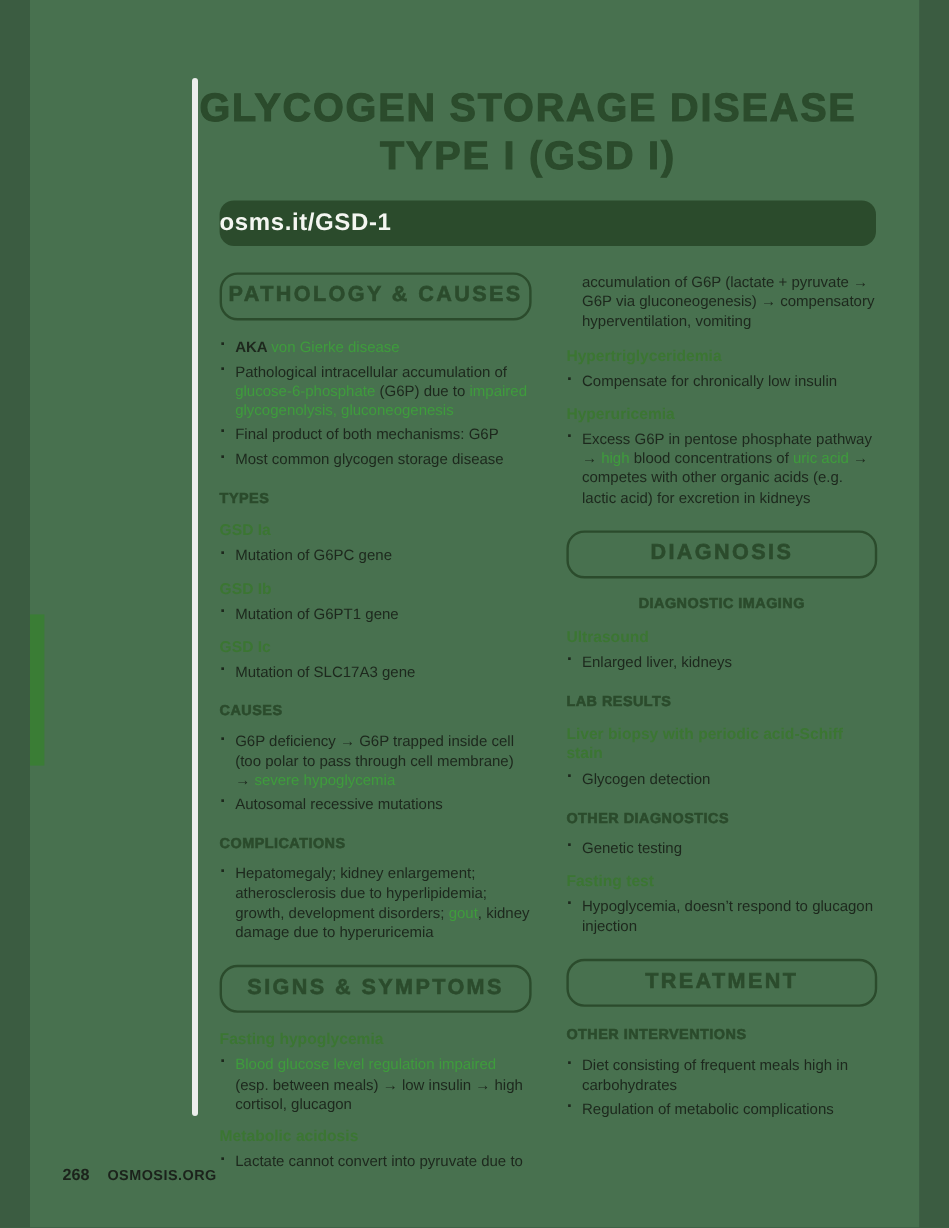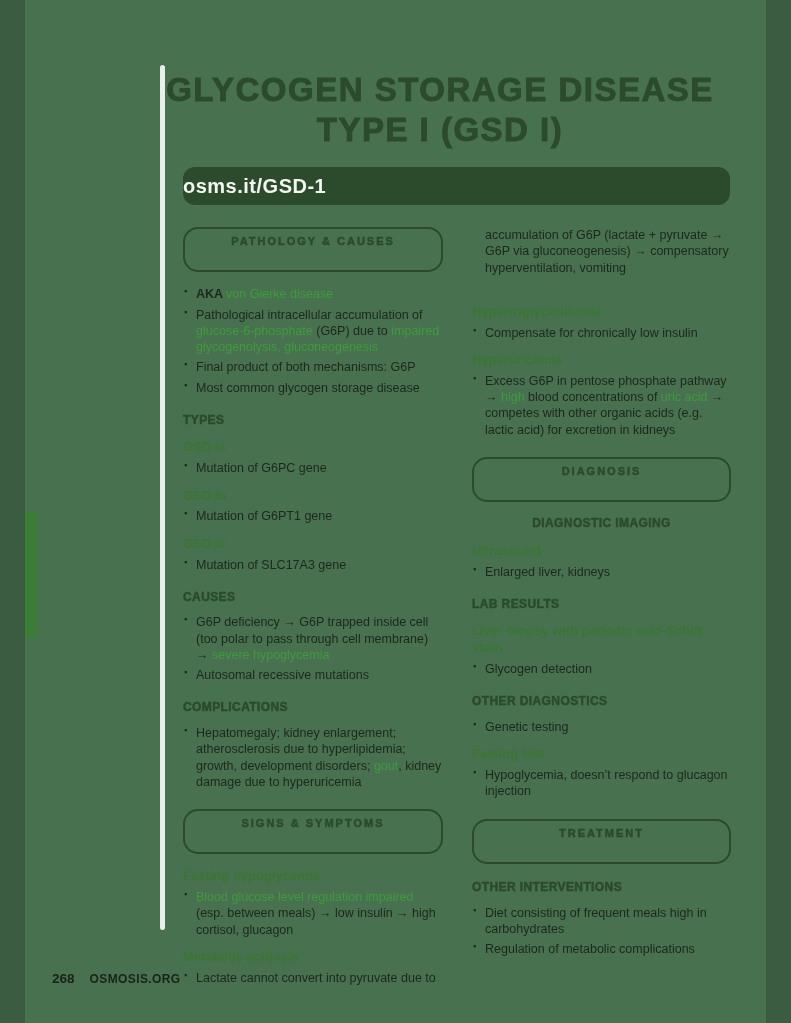--- a/index.html
+++ b/index.html
@@ -41,38 +41,38 @@
   }
   .columns{
     position:absolute;left:158px;top:227px;width:548px;
     display:flex;gap:29px;align-items:flex-start;
   }
   .col{line-height:1.3;}
   .col.left{width:260px;}
   .col.right{width:259px;}
   .section-box{
     border:2.5px solid var(--heading);border-radius:15px;
-    text-align:center;padding:5px 2px 22px;
-    font-weight:bold;font-size:11px;letter-spacing:2px;
+    text-align:center;padding:5px 2px 8px;
+    font-weight:bold;font-size:18px;letter-spacing:2px;
     color:var(--heading);-webkit-text-stroke:0.5px var(--heading);
     margin-bottom:14px;
   }
   h3.heading{
     font-size:12px;font-weight:bold;color:var(--heading);
     letter-spacing:0.4px;margin:17px 0 9px;
     -webkit-text-stroke:0.5px var(--heading);
   }
   .sub{
     font-weight:bold;color:var(--subheading);
     font-size:13px;margin:11px 0 4px;
   }
   ul{list-style:none;}
   li{position:relative;padding-left:13px;margin-bottom:4px;}
   li::before{content:"▪";position:absolute;left:1px;top:0;font-size:9px;color:var(--ink);}
-  .continuation{padding-left:13px;margin-bottom:28px;}
+  .continuation{padding-left:13px;margin-bottom:13px;}
   .seg-g{color:var(--highlight);}
   .seg-b{font-weight:bold;}
   .seg-i{text-align:right;}
   .mt-lg{margin-top:19px;}
   .footer{
     position:absolute;left:27px;top:971px;
     display:flex;gap:15px;align-items:baseline;
     color:var(--footer-ink);
   }
   .footer .pagenum{font-weight:bold;font-size:13.5px;}

